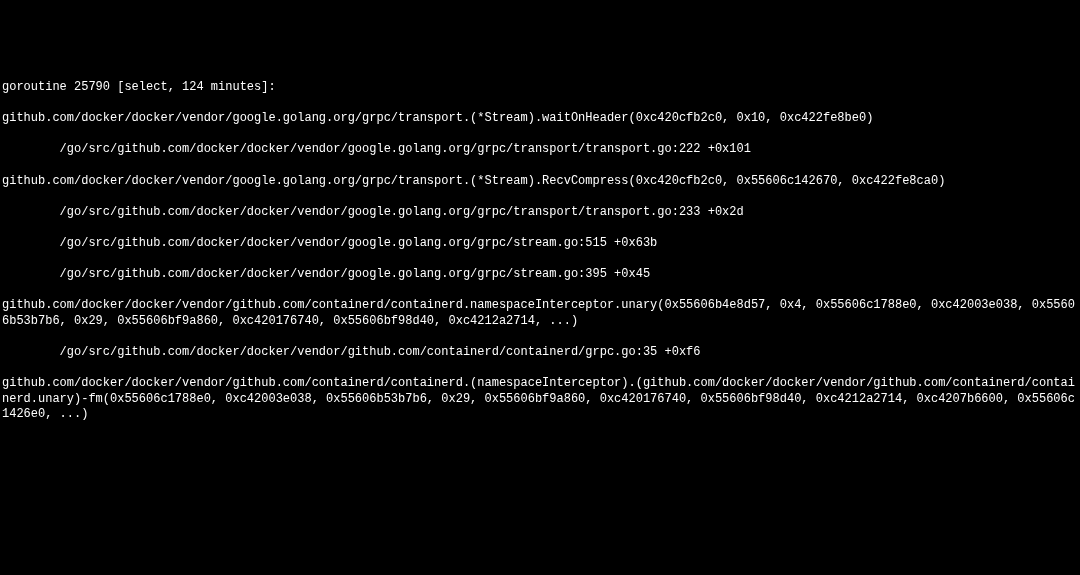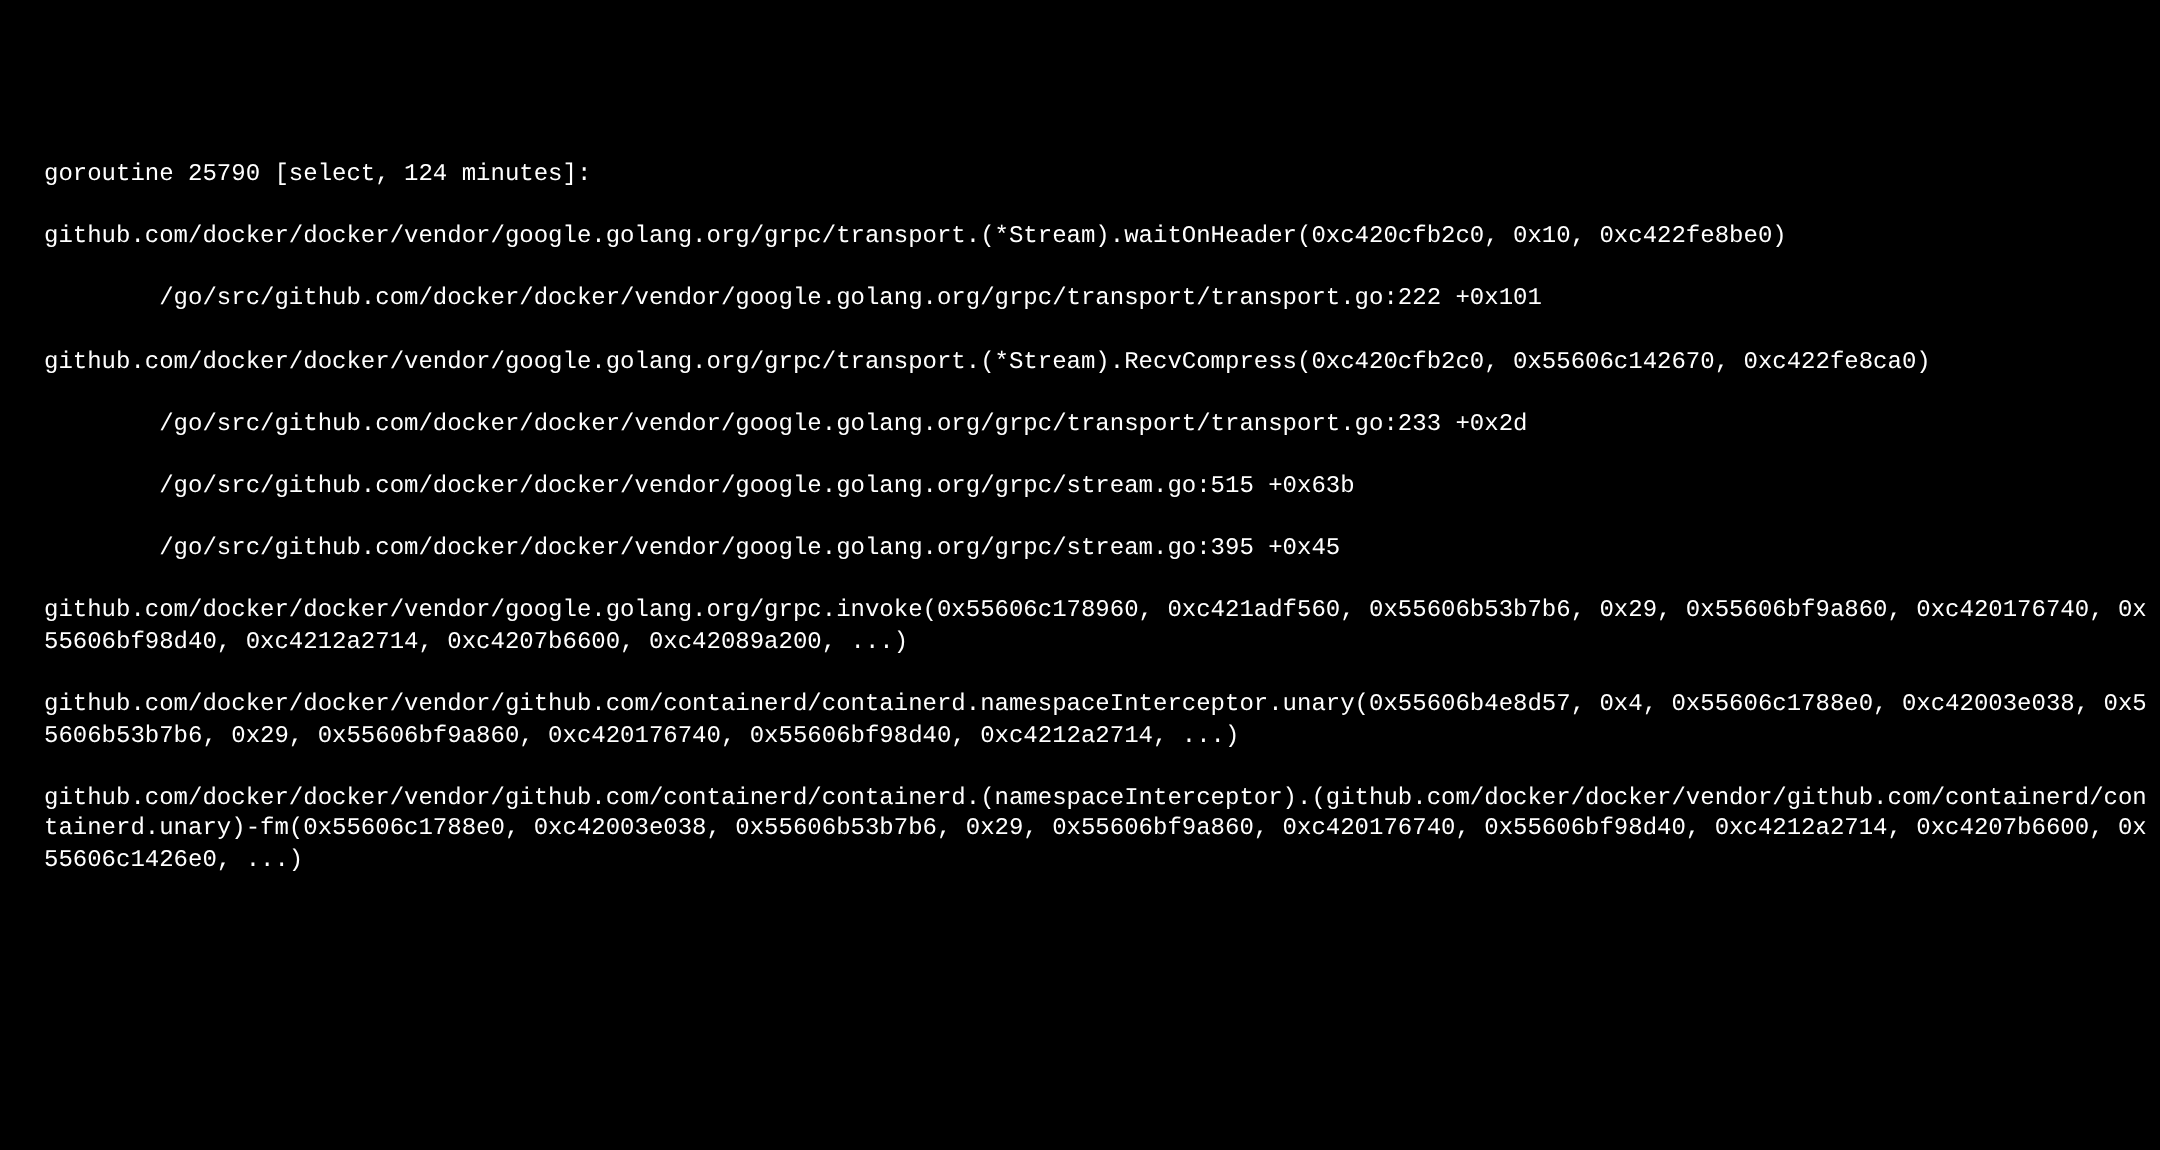--- a/index.html
+++ b/index.html
@@ -9,37 +9,37 @@
       font-family: 'Consolas', 'Monaco', 'Courier New', monospace;
       font-size: 12px;
       line-height: 1.3;
       padding: 2px;
       width: 1080px;
       height: 575px;
       overflow: hidden;
       white-space: pre-wrap;
       word-break: break-all;
     }
-    .line { display: block; margin-left: 20px; }
+    .line { display: block; }
   </style>
 </head>
 <body>
 
 
 
 <div>
 <span class="line">goroutine 25790 [select, 124 minutes]:</span>
 <span class="line">github.com/docker/docker/vendor/google.golang.org/grpc/transport.(*Stream).waitOnHeader(0xc420cfb2c0, 0x10, 0xc422fe8be0)</span>
 <span class="line">        /go/src/github.com/docker/docker/vendor/google.golang.org/grpc/transport/transport.go:222 +0x101</span>
 <span class="line">github.com/docker/docker/vendor/google.golang.org/grpc/transport.(*Stream).RecvCompress(0xc420cfb2c0, 0x55606c142670, 0xc422fe8ca0)</span>
 <span class="line">        /go/src/github.com/docker/docker/vendor/google.golang.org/grpc/transport/transport.go:233 +0x2d</span>
 <span class="line">        /go/src/github.com/docker/docker/vendor/google.golang.org/grpc/stream.go:515 +0x63b</span>
 <span class="line">        /go/src/github.com/docker/docker/vendor/google.golang.org/grpc/stream.go:395 +0x45</span>
-<span class="line">github.com/docker/docker/vendor/google.golang.org/grpc.invoke(0x55606c178960, 0xc421adf560, 0x55606b53b7b6, 0x29, 0x55606bf9a860, 0xc420176740, 0x55606bf98d40, 0xc4212a2714, 0xc4207b6600, 0xc42089a200, ...)</span>
 <span class="line">github.com/docker/docker/vendor/github.com/containerd/containerd.namespaceInterceptor.unary(0x55606b4e8d57, 0x4, 0x55606c1788e0, 0xc42003e038, 0x55606b53b7b6, 0x29, 0x55606bf9a860, 0xc420176740, 0x55606bf98d40, 0xc4212a2714, ...)</span>
+<span class="line">        /go/src/github.com/docker/docker/vendor/github.com/containerd/containerd/grpc.go:35 +0xf6</span>
 <span class="line">github.com/docker/docker/vendor/github.com/containerd/containerd.(namespaceInterceptor).(github.com/docker/docker/vendor/github.com/containerd/containerd.unary)-fm(0x55606c1788e0, 0xc42003e038, 0x55606b53b7b6, 0x29, 0x55606bf9a860, 0xc420176740, 0x55606bf98d40, 0xc4212a2714, 0xc4207b6600, 0x55606c1426e0, ...)</span>
 
 
 
 </div>
 
 
 
 
 </body></html>

